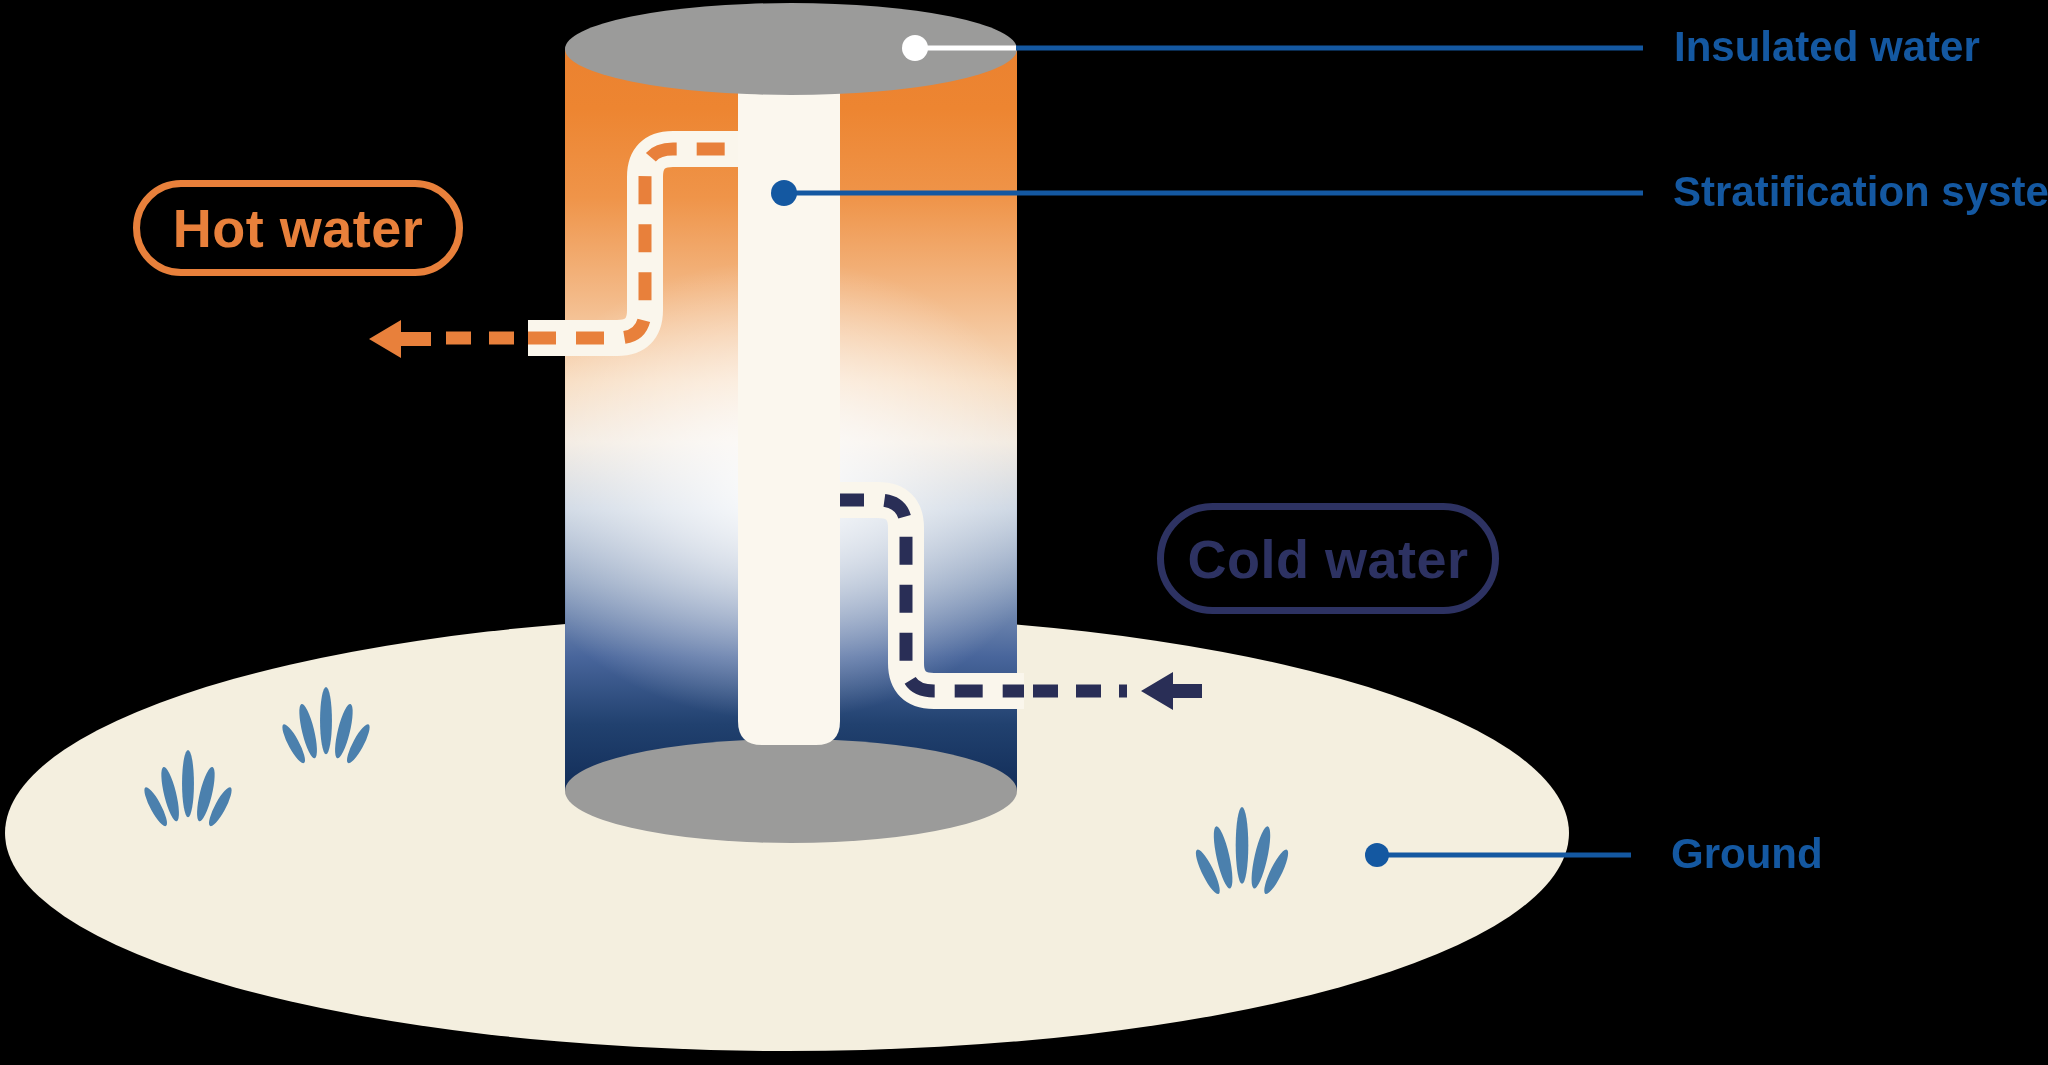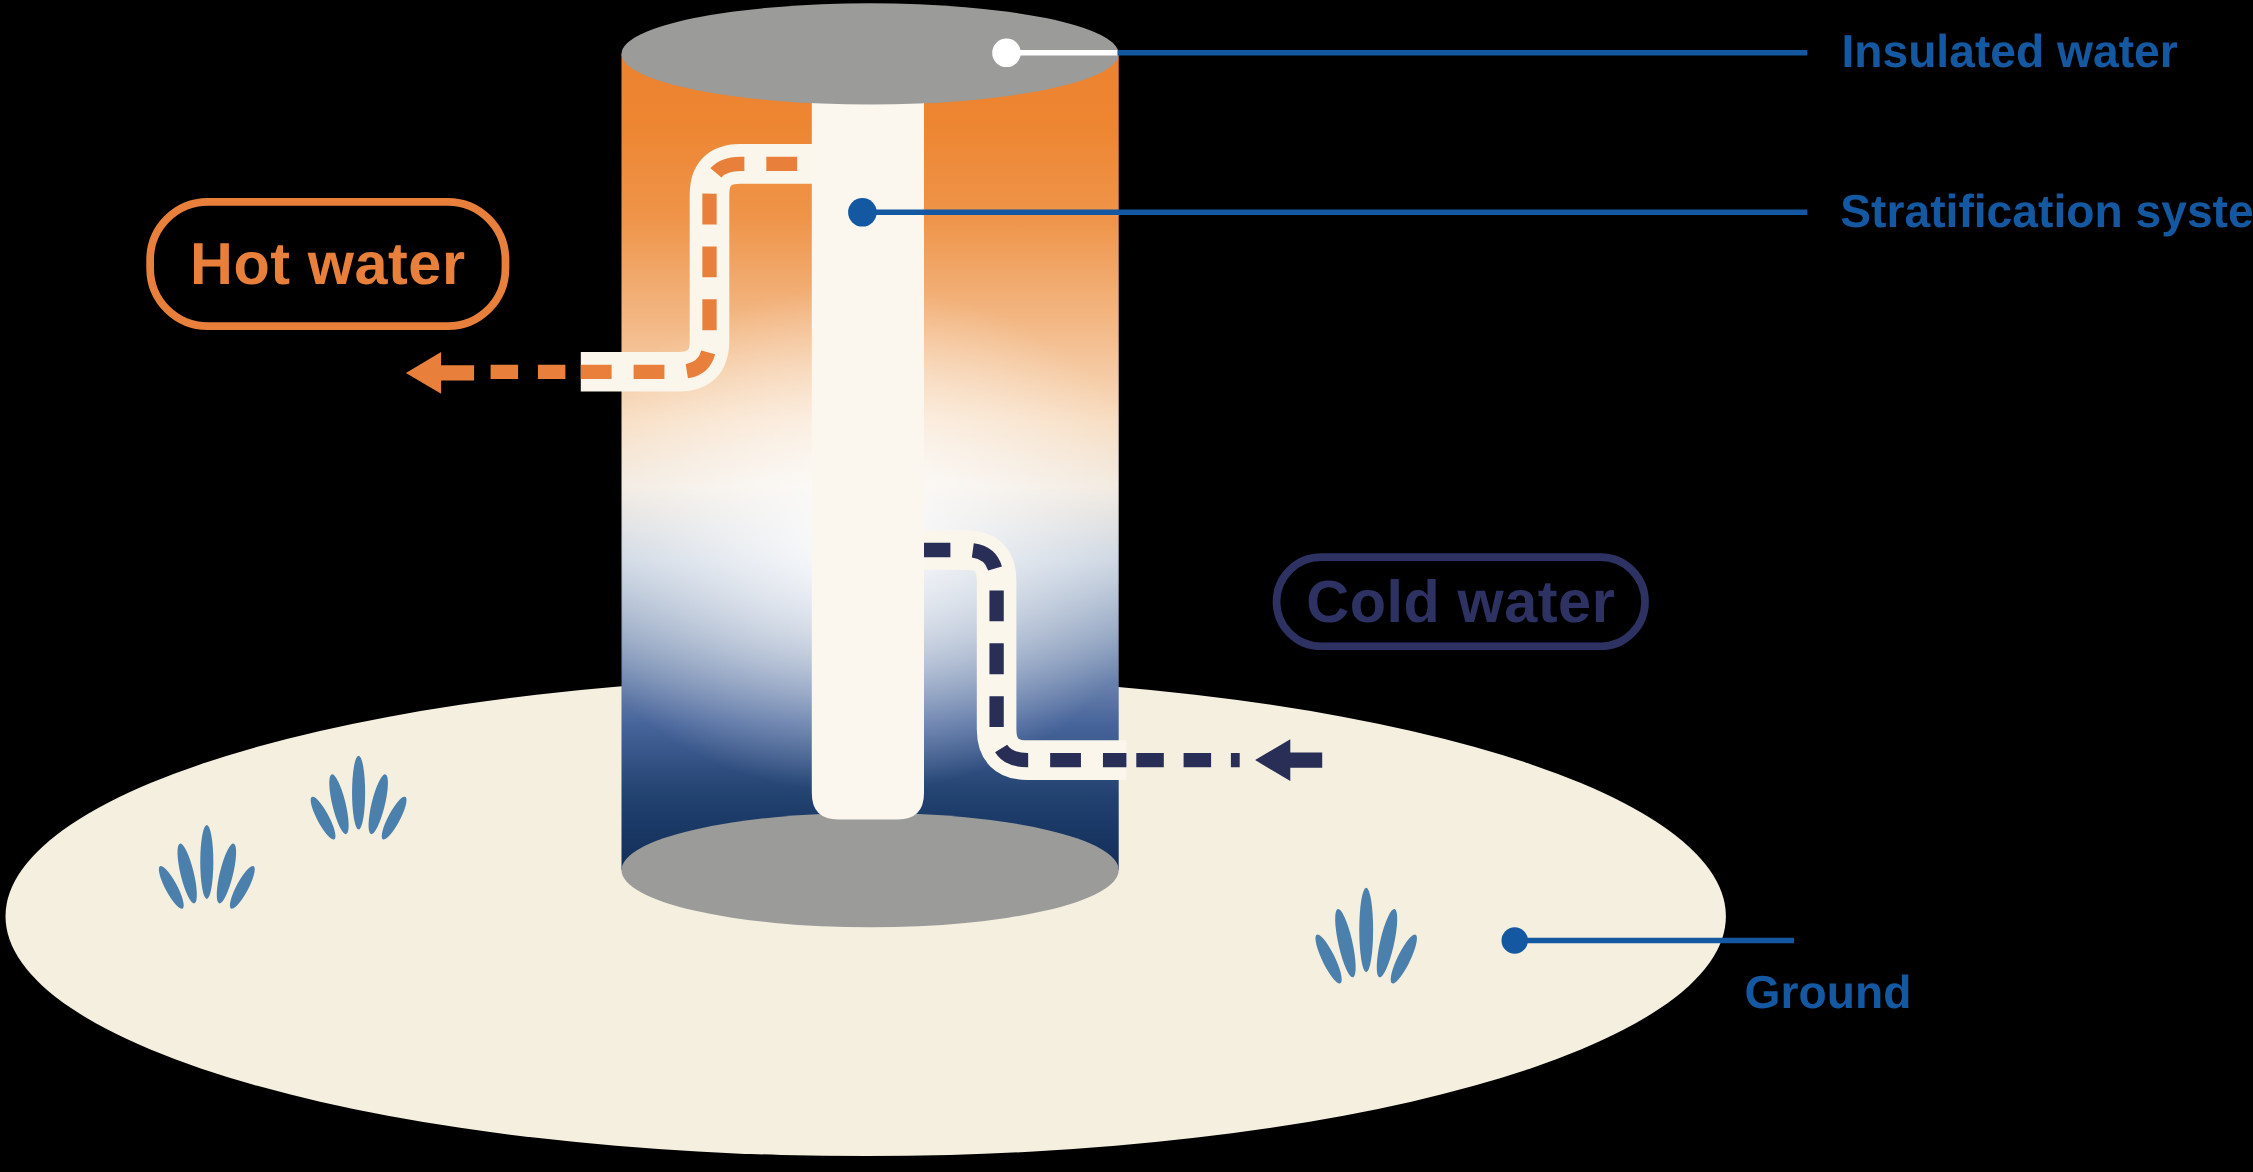--- a/index.html
+++ b/index.html
@@ -26,38 +26,38 @@
     border-radius: 56px;
     display: flex;
     align-items: center;
     justify-content: center;
     font-weight: 700;
     font-size: 54px;
     letter-spacing: 0.5px;
     white-space: nowrap;
   }
   #hot-badge {
-    left: 133px; top: 180px; width: 330px; height: 120px;
+    left: 133px; top: 180px; width: 330px; height: 96px;
     color: #E8803B; border-color: #E8803B;
   }
   #cold-badge {
-    left: 1157px; top: 503px; width: 342px; height: 88px;
+    left: 1157px; top: 503px; width: 342px; height: 111px;
     color: #2D3262; border-color: #2D3262;
   }
   .callout-label {
     position: absolute;
     font-size: 42px;
     font-weight: 700;
     color: #1458A1;
     line-height: 1;
     white-space: nowrap;
   }
   #label-insulated-steel      { left: 1674px; top: 26px; }
   #label-stratification      { left: 1673px; top: 171px; }
-  #label-ground              { left: 1586px; top: 833px; margin-top: 48px; }
+  #label-ground              { left: 1671px; top: 833px; }
 </style>
 </head>
 <body>
 
 <svg id="scene-svg" width="2048" height="1065" viewBox="0 0 2048 1065" xmlns="http://www.w3.org/2000/svg">
   <defs>
     <linearGradient id="tankGrad" x1="0" y1="49" x2="0" y2="791" gradientUnits="userSpaceOnUse">
       <stop offset="0" stop-color="#EB8230"></stop>
       <stop offset="0.08" stop-color="#ED8531"></stop>
       <stop offset="0.20" stop-color="#EF9449"></stop>

